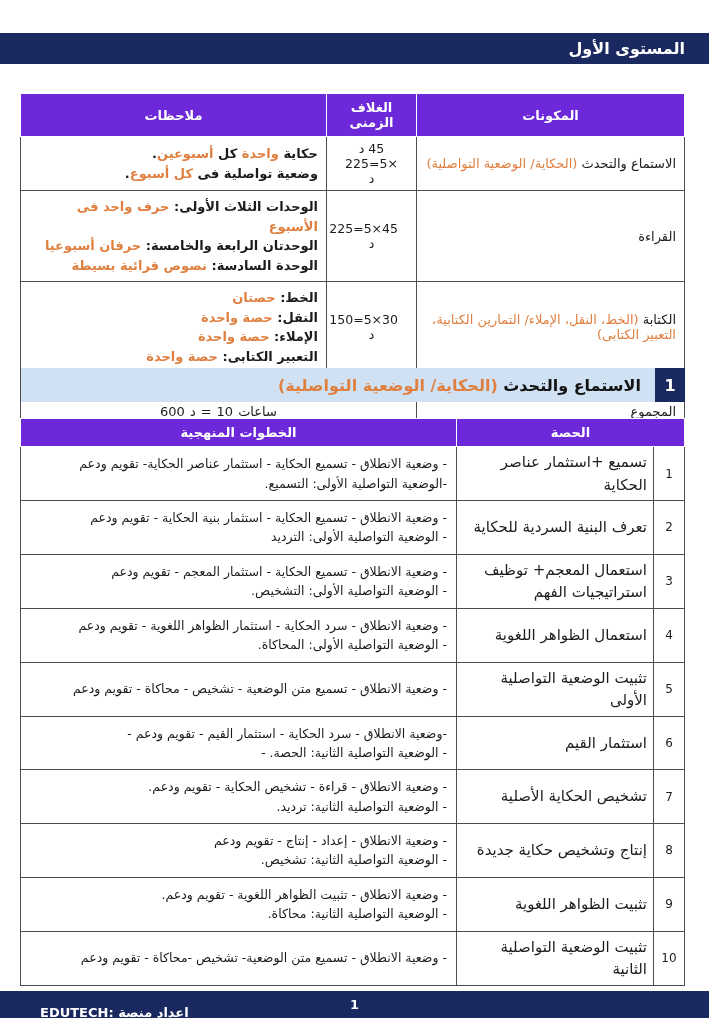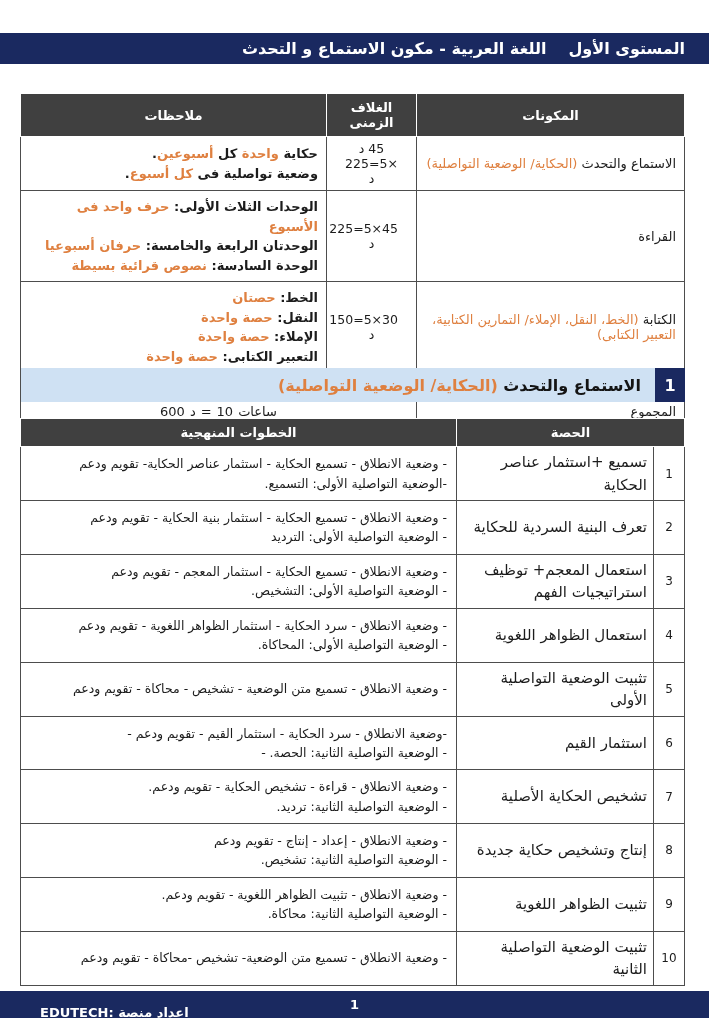--- a/index.html
+++ b/index.html
@@ -29,21 +29,21 @@
   
   table {
     border-collapse: collapse;
     table-layout: fixed;
     position: absolute;
     right: 24px;
     width: 664px;
     background: #fff;
   }
   th {
-    background: #404040; color: #fff;
+    background: #6d28d9; color: #fff;
     font-size: 13px; font-weight: bold;
     padding: 6px 4px;
     border: 1px solid #ffffff;
     text-align: center;
   }
   td {
     border: 1px solid #4d4d4d;
     font-size: 13px;
     vertical-align: middle;
   }
@@ -102,21 +102,20 @@
     display: flex; align-items: center; justify-content: center;
     font-size: 13px; font-weight: bold;
   }
 </style>
 </head>
 <body>
 
 <div class="topbar">
   <span>المستوى الأول</span>
   <span class="gap"></span>
-  <span>اللغة العربية - مكون الاستماع و التحدث</span>
 </div>
 
 <table class="t1">
   <colgroup>
       <col style="width:268px">
       <col style="width:90px">
       <col style="width:306px">
     </colgroup>
   <tbody>
       <tr>

